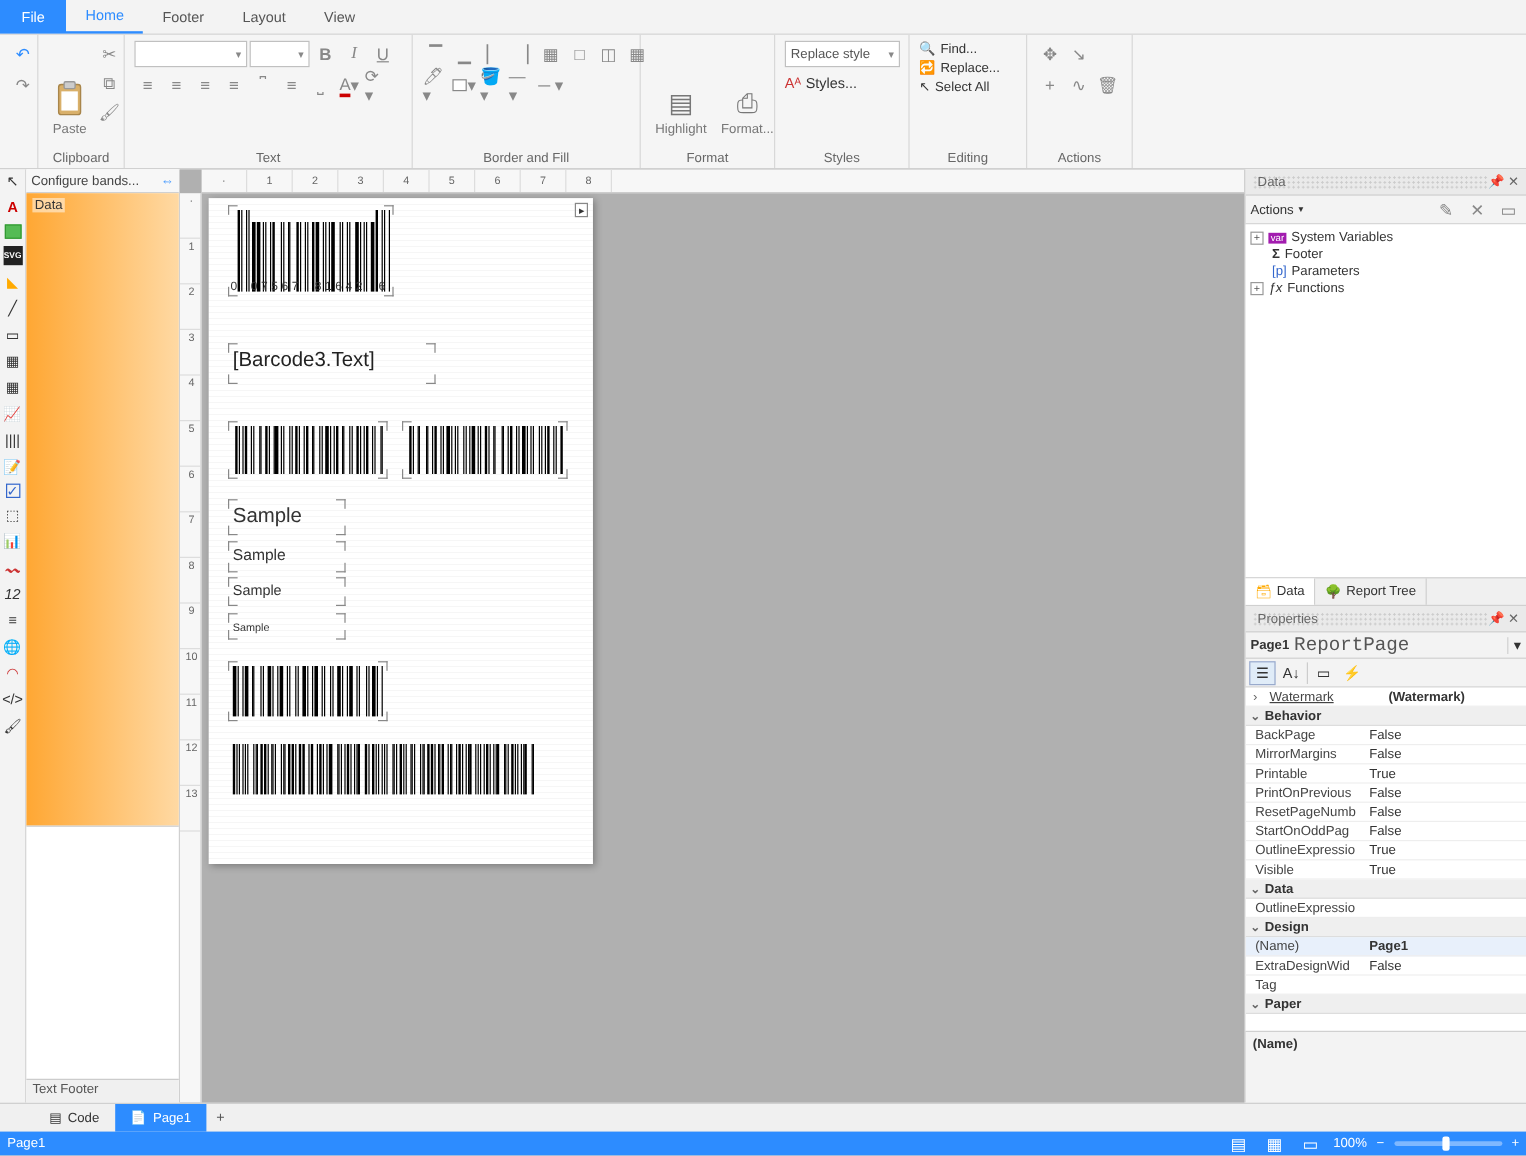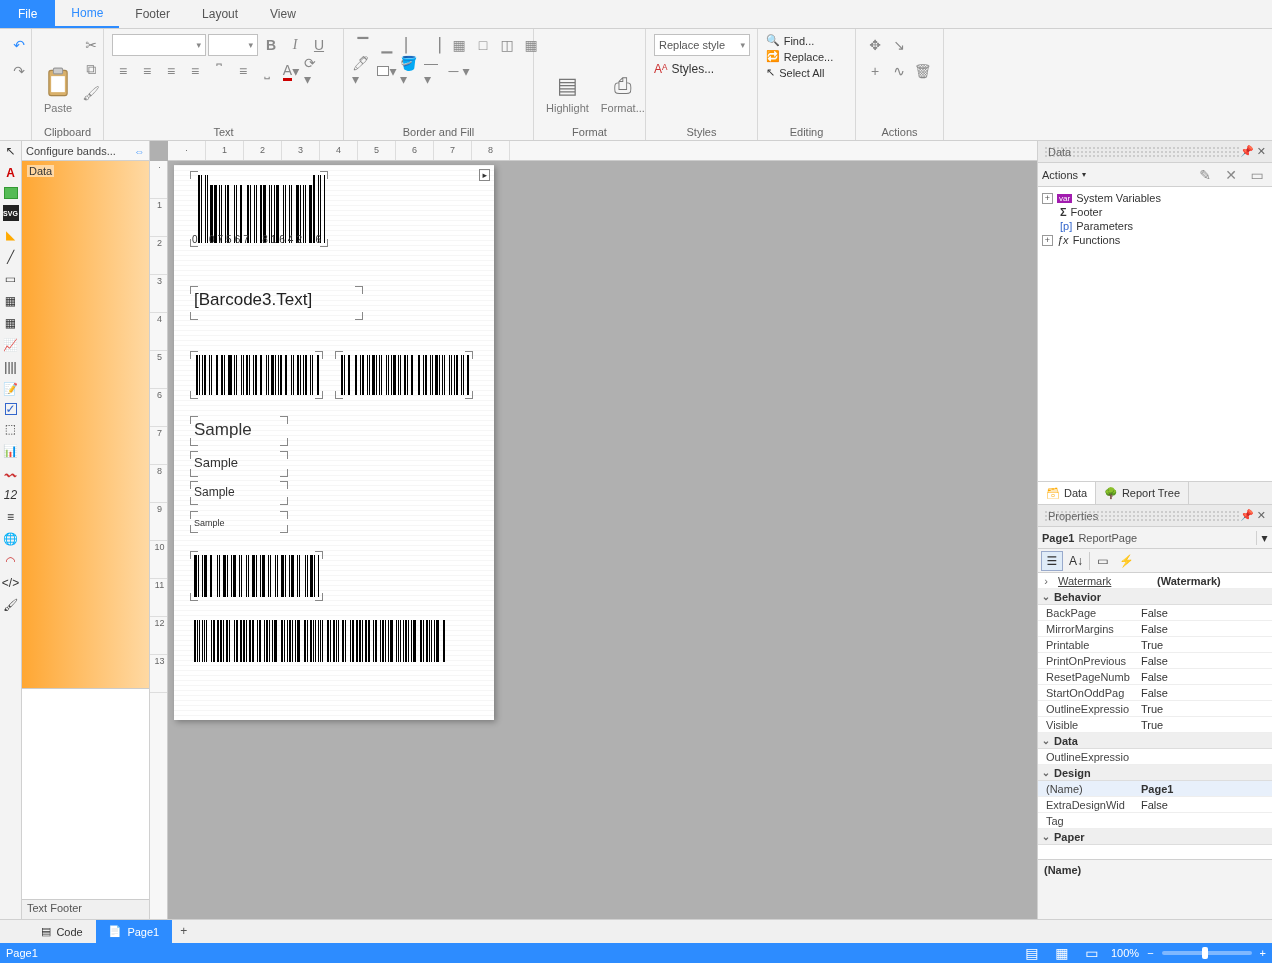--- a/index.html
+++ b/index.html
@@ -46,21 +46,21 @@
 .actions-bar{height:24px;border-bottom:1px solid #d0d0d0;display:flex;align-items:center;padding:0 4px;gap:4px;font-size:11px;}
 .tree{flex:1; background:#fff; font-size:11px; padding:4px;}
 .tree-item{display:flex;align-items:center;gap:4px;padding:1px 0;cursor:pointer;}
 .tree-item .exp{width:11px;height:11px;border:1px solid #999;display:flex;align-items:center;justify-content:center;font-size:9px;line-height:9px;color:#555;}
 .tree .indent{margin-left:18px;}
 .panel-tabs{height:24px;border-top:1px solid #d0d0d0;border-bottom:1px solid #d0d0d0;display:flex;background:#f0f0f0;}
 .panel-tabs .t{padding:4px 8px;font-size:11px;display:flex;align-items:center;gap:4px;cursor:pointer;border-right:1px solid #d0d0d0;}
 .panel-tabs .t.active{background:#fff;}
 .prop-obj{height:22px;border-bottom:1px solid #d0d0d0;display:flex;align-items:center;}
 .prop-obj .name{font-weight:bold;padding:0 4px;font-size:11px;}
-.prop-obj .type{font-size:11px;color:#555;flex:1;}
+.prop-obj .type{font-size:16px;color:#555;flex:1;font-family:Liberation Mono, monospace;}
 .prop-obj .dd{width:16px;text-align:center;border-left:1px solid #d0d0d0;cursor:pointer;}
 .prop-toolbar{height:24px;border-bottom:1px solid #d0d0d0;display:flex;align-items:center;gap:2px;padding:0 3px;}
 .prop-toolbar .pb{width:22px;height:20px;display:flex;align-items:center;justify-content:center;border:1px solid transparent;cursor:pointer;font-size:12px;}
 .prop-toolbar .pb.active{border-color:#9ac;background:#e0ecf8;}
 .prop-grid{flex:1;overflow:auto;background:#fff;font-size:11px;}
 .prop-row{display:flex;border-bottom:1px solid #eee;height:16px;align-items:center;}
 .prop-row .pk{width:100px;padding-left:8px;color:#444;overflow:hidden;white-space:nowrap;}
 .prop-row .pv{flex:1;padding-left:3px;color:#333;}
 .prop-cat{background:#efefef;font-weight:bold;display:flex;align-items:center;height:16px;border-bottom:1px solid #ddd;}
 .prop-cat .chev{width:16px;text-align:center;color:#666;font-size:10px;}

